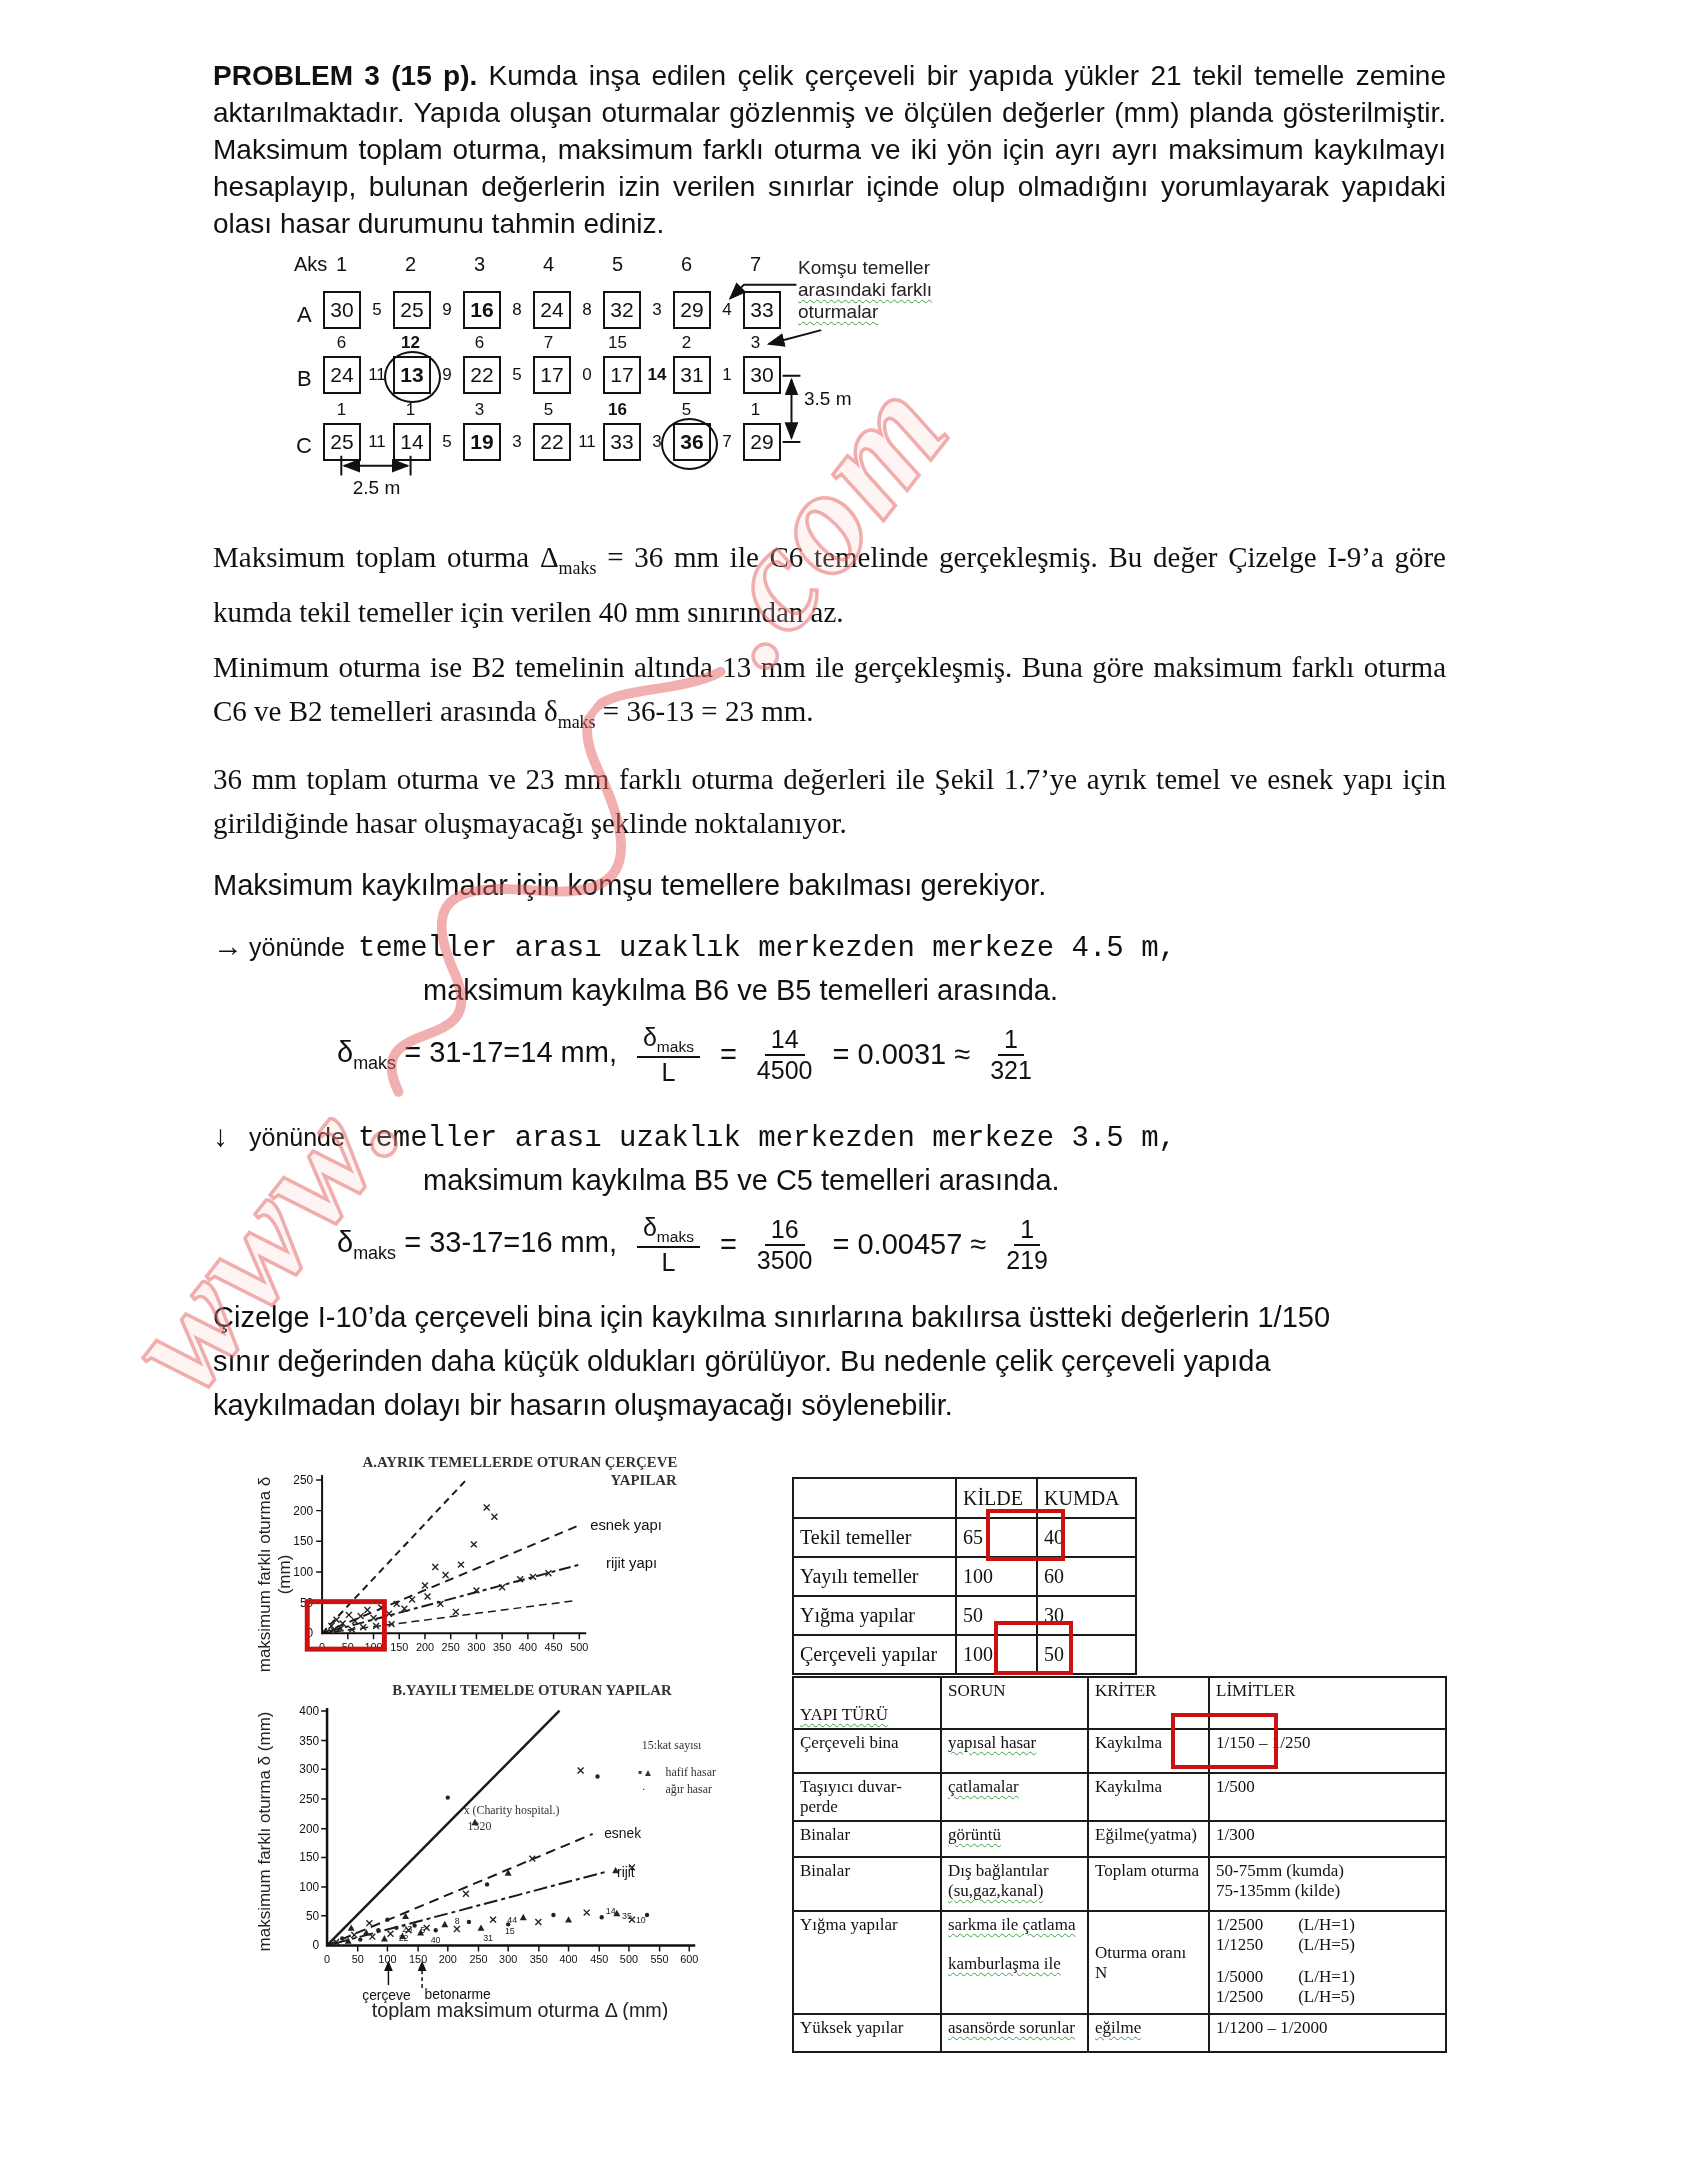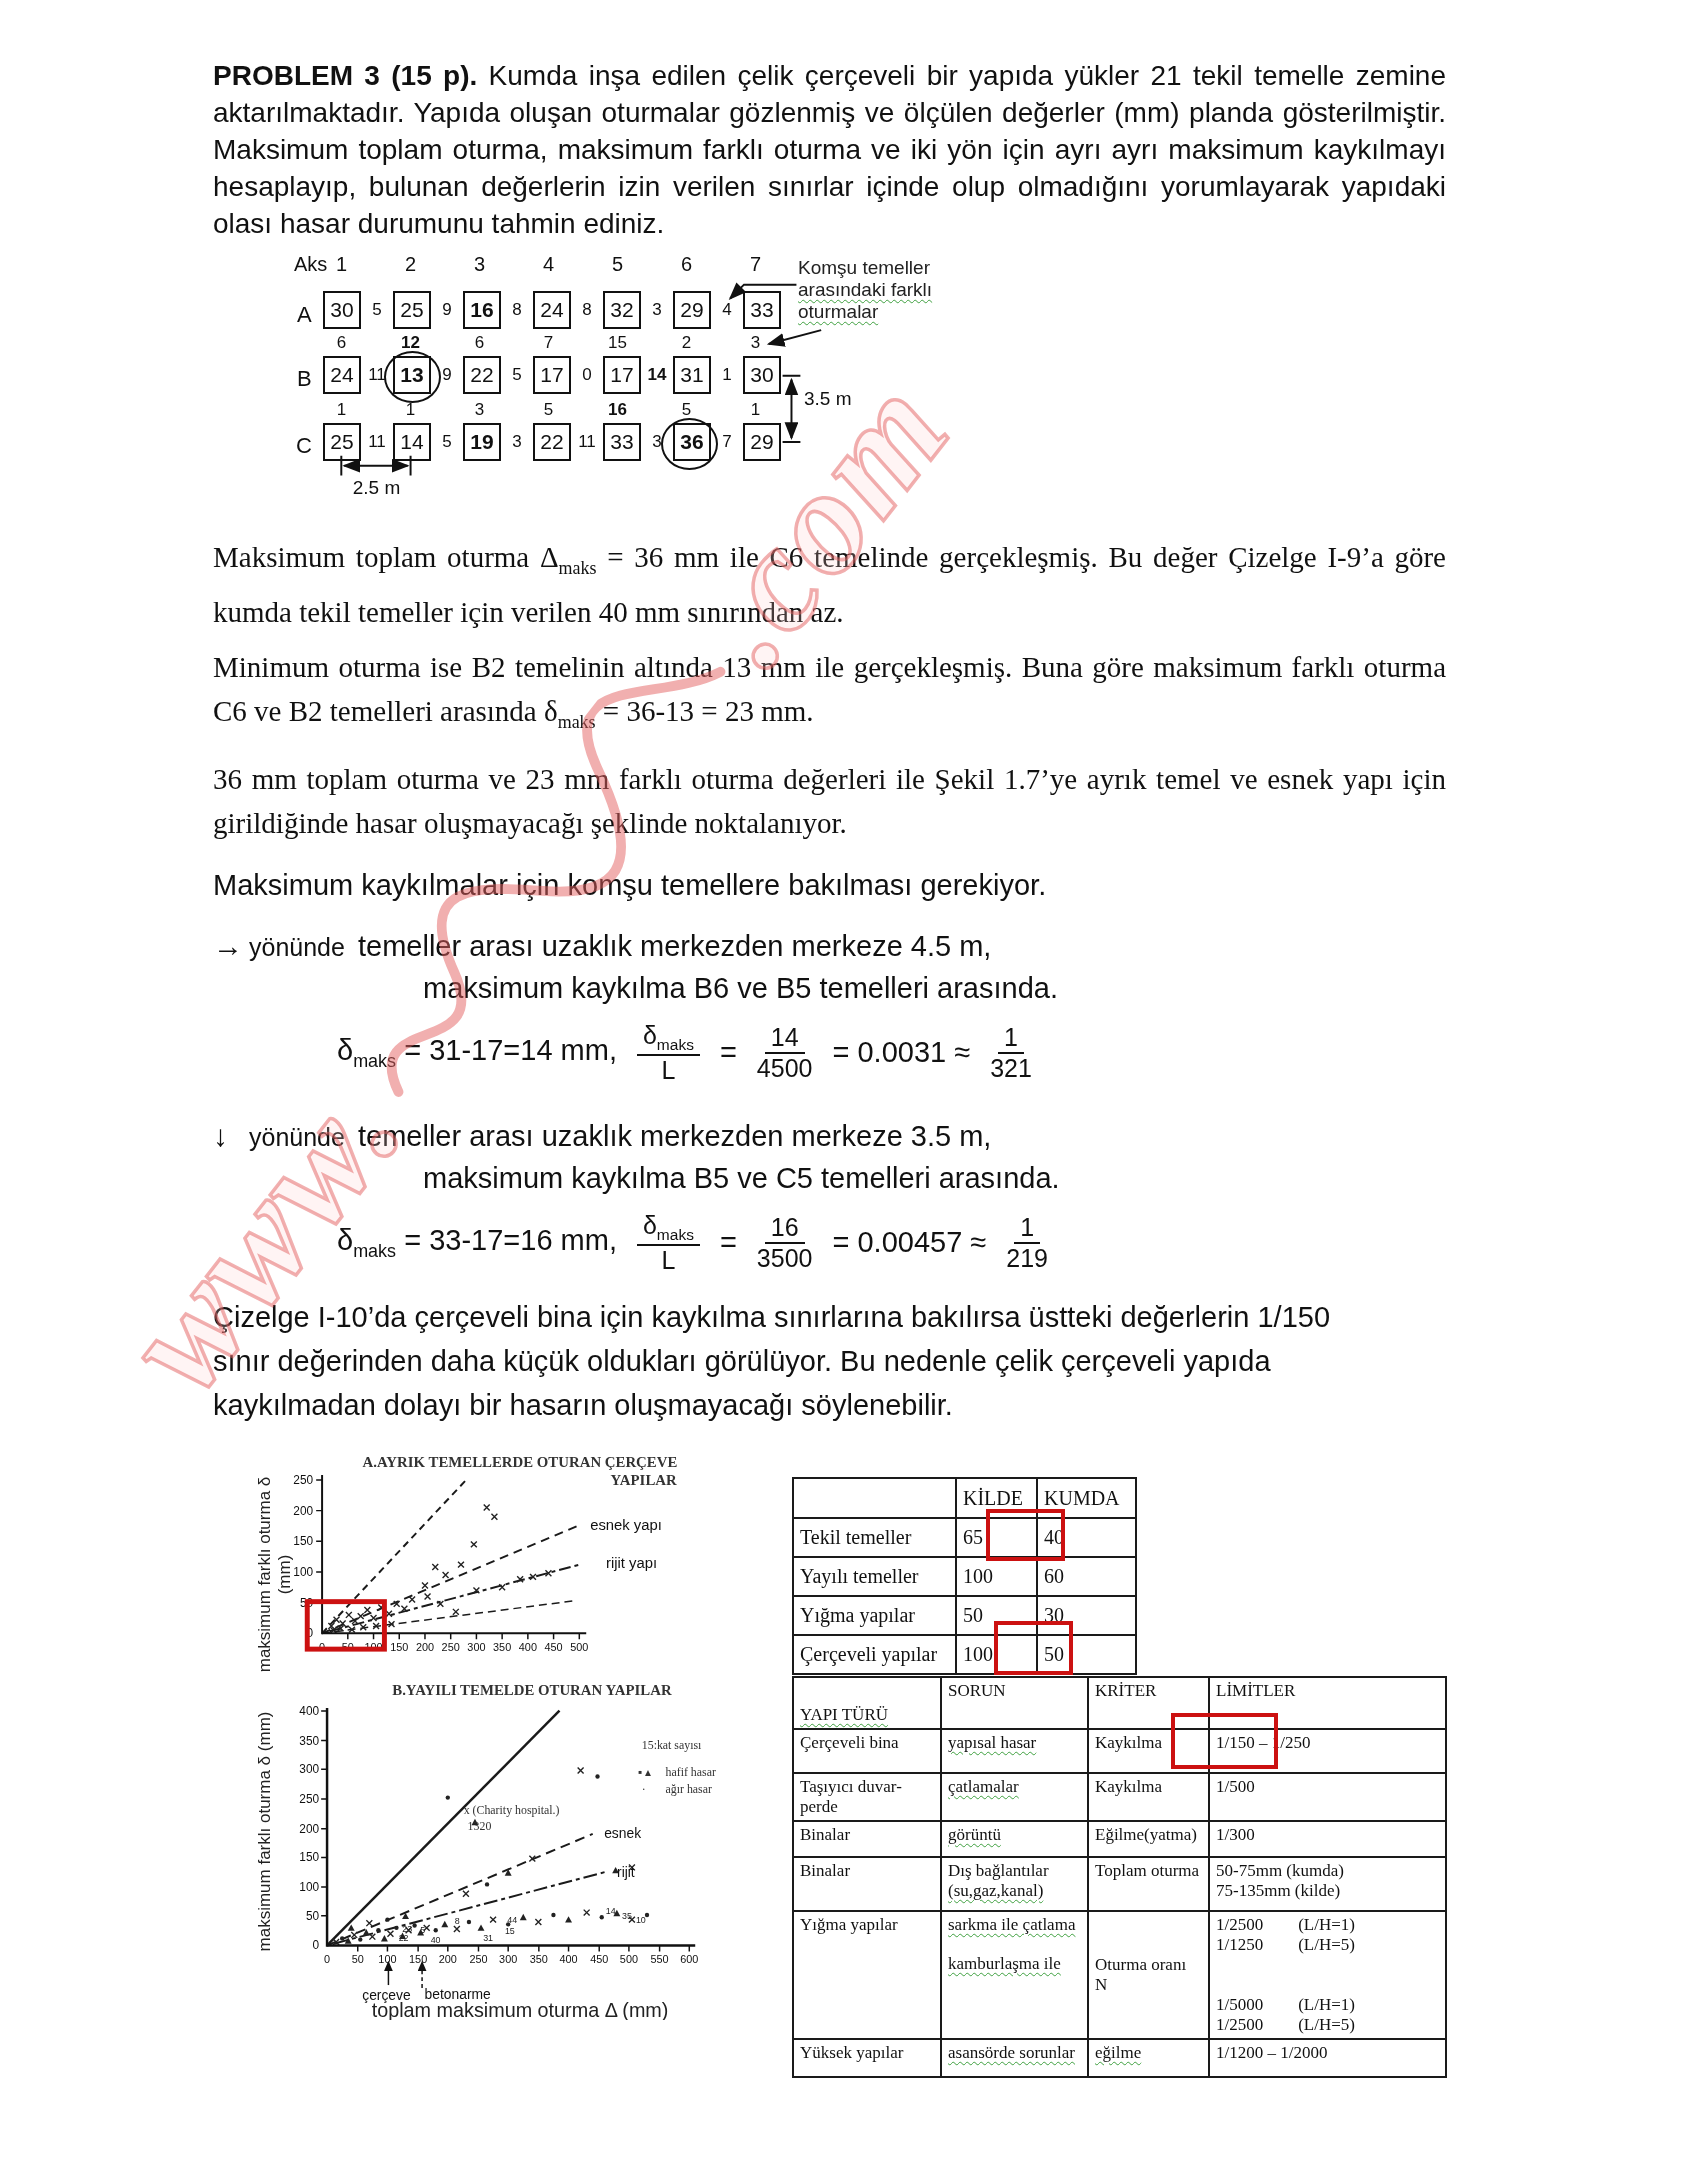--- a/index.html
+++ b/index.html
@@ -23,21 +23,21 @@
   .irow span{width:69px;text-align:center;font-size:17px;}
   .circle{position:absolute;border:2px solid #111;border-radius:50%;z-index:3;}
   .rlabel{position:absolute;font-size:22px;}
   .annot{position:absolute;font-size:19px;line-height:22px;color:#222;}
   .dimtxt{position:absolute;font-size:19px;color:#111;}
   
   .para{position:absolute;font-size:29px;line-height:44px;margin:0;}
   .dirline1{display:flex;align-items:baseline;}
   .dirarrow{font-size:30px;width:36px;}
   .dirword{font-size:25px;width:109px;}
-  .dirtext{font-size:29px;}
+  .dirtext{font-size:29px;font-family:Liberation Mono, monospace;}
   .dirline2{font-size:29px;margin-left:210px;margin-top:9px;}
   .formula{display:flex;align-items:center;gap:20px;margin-left:124px;margin-top:16px;font-size:29px;}
   .frac{display:inline-flex;flex-direction:column;align-items:center;font-size:25px;line-height:1.15;}
   .frac .num{border-bottom:2px solid #111;padding:0 6px;}
   
   .tick{font-size:11px;fill:#111;font-family:"Liberation Sans",sans-serif;}
   .ytickA{font-size:12px;fill:#111;font-family:"Liberation Sans",sans-serif;}
   .ctitle{font-size:15px;font-weight:bold;fill:#333;font-family:"Liberation Serif",serif;}
   .clab{font-size:15px;fill:#111;font-family:"Liberation Sans",sans-serif;}
   .clabB{font-size:14px;fill:#111;font-family:"Liberation Sans",sans-serif;}
@@ -501,21 +501,21 @@
       <td style="vertical-align:middle">Oturma oranı N</td>
       <td>
         <div class="limitline">
               <span>1/2500</span>
               <span>(L/H=1)</span>
             </div>
         <div class="limitline">
               <span>1/1250</span>
               <span>(L/H=5)</span>
             </div>
-        <div class="limitline" style="margin-top:40px">
+        <div class="limitline" style="margin-top:12px">
               <span>1/5000</span>
               <span>(L/H=1)</span>
             </div>
         <div class="limitline">
               <span>1/2500</span>
               <span>(L/H=5)</span>
             </div>
       </td>
     </tr>
     <tr>

